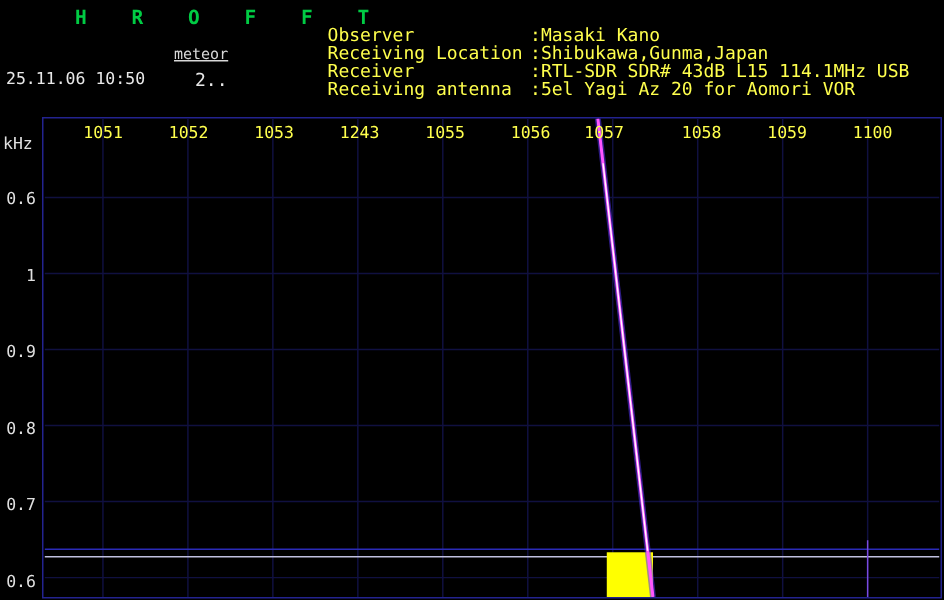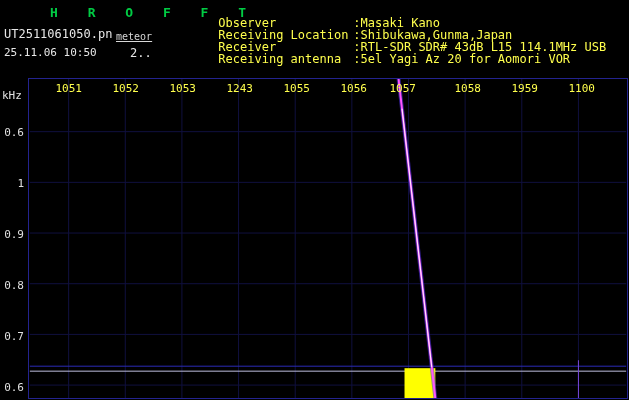--- a/index.html
+++ b/index.html
@@ -33,21 +33,20 @@
     position:absolute;left:0;width:24px;text-align:right;
     color:#e0e0e0;font-size:11px;
   }
 </style>
 </head>
 <body>
 
 <div class="screen">
 
   <div class="logo">H R O F F T</div>
-  <div class="filename">UT2511061050.pn</div>
   <div class="filename-suffix">meteor</div>
   <div class="datetime">25.11.06 10:50</div>
   <div class="counter">2..</div>
 
   <div class="info">
     <div class="info-row">
       <span class="info-label">Observer</span><span>:Masaki Kano</span>
     </div>
     <div class="info-row">
       <span class="info-label">Receiving Location</span><span>:Shibukawa,Gunma,Japan</span>
@@ -110,16 +109,16 @@
   <div class="y-tick" style="top:381px">0.6</div>
 
   <div class="x-tick" style="left:52px">1051</div>
   <div class="x-tick" style="left:109px">1052</div>
   <div class="x-tick" style="left:166px">1053</div>
   <div class="x-tick" style="left:223px">1243</div>
   <div class="x-tick" style="left:280px">1055</div>
   <div class="x-tick" style="left:337px">1056</div>
   <div class="x-tick" style="left:386px">1057</div>
   <div class="x-tick" style="left:451px">1058</div>
-  <div class="x-tick" style="left:508px">1959</div>
+  <div class="x-tick" style="left:508px">1059</div>
   <div class="x-tick" style="left:565px">1100</div>
 
 </div>
 
 </body></html>

